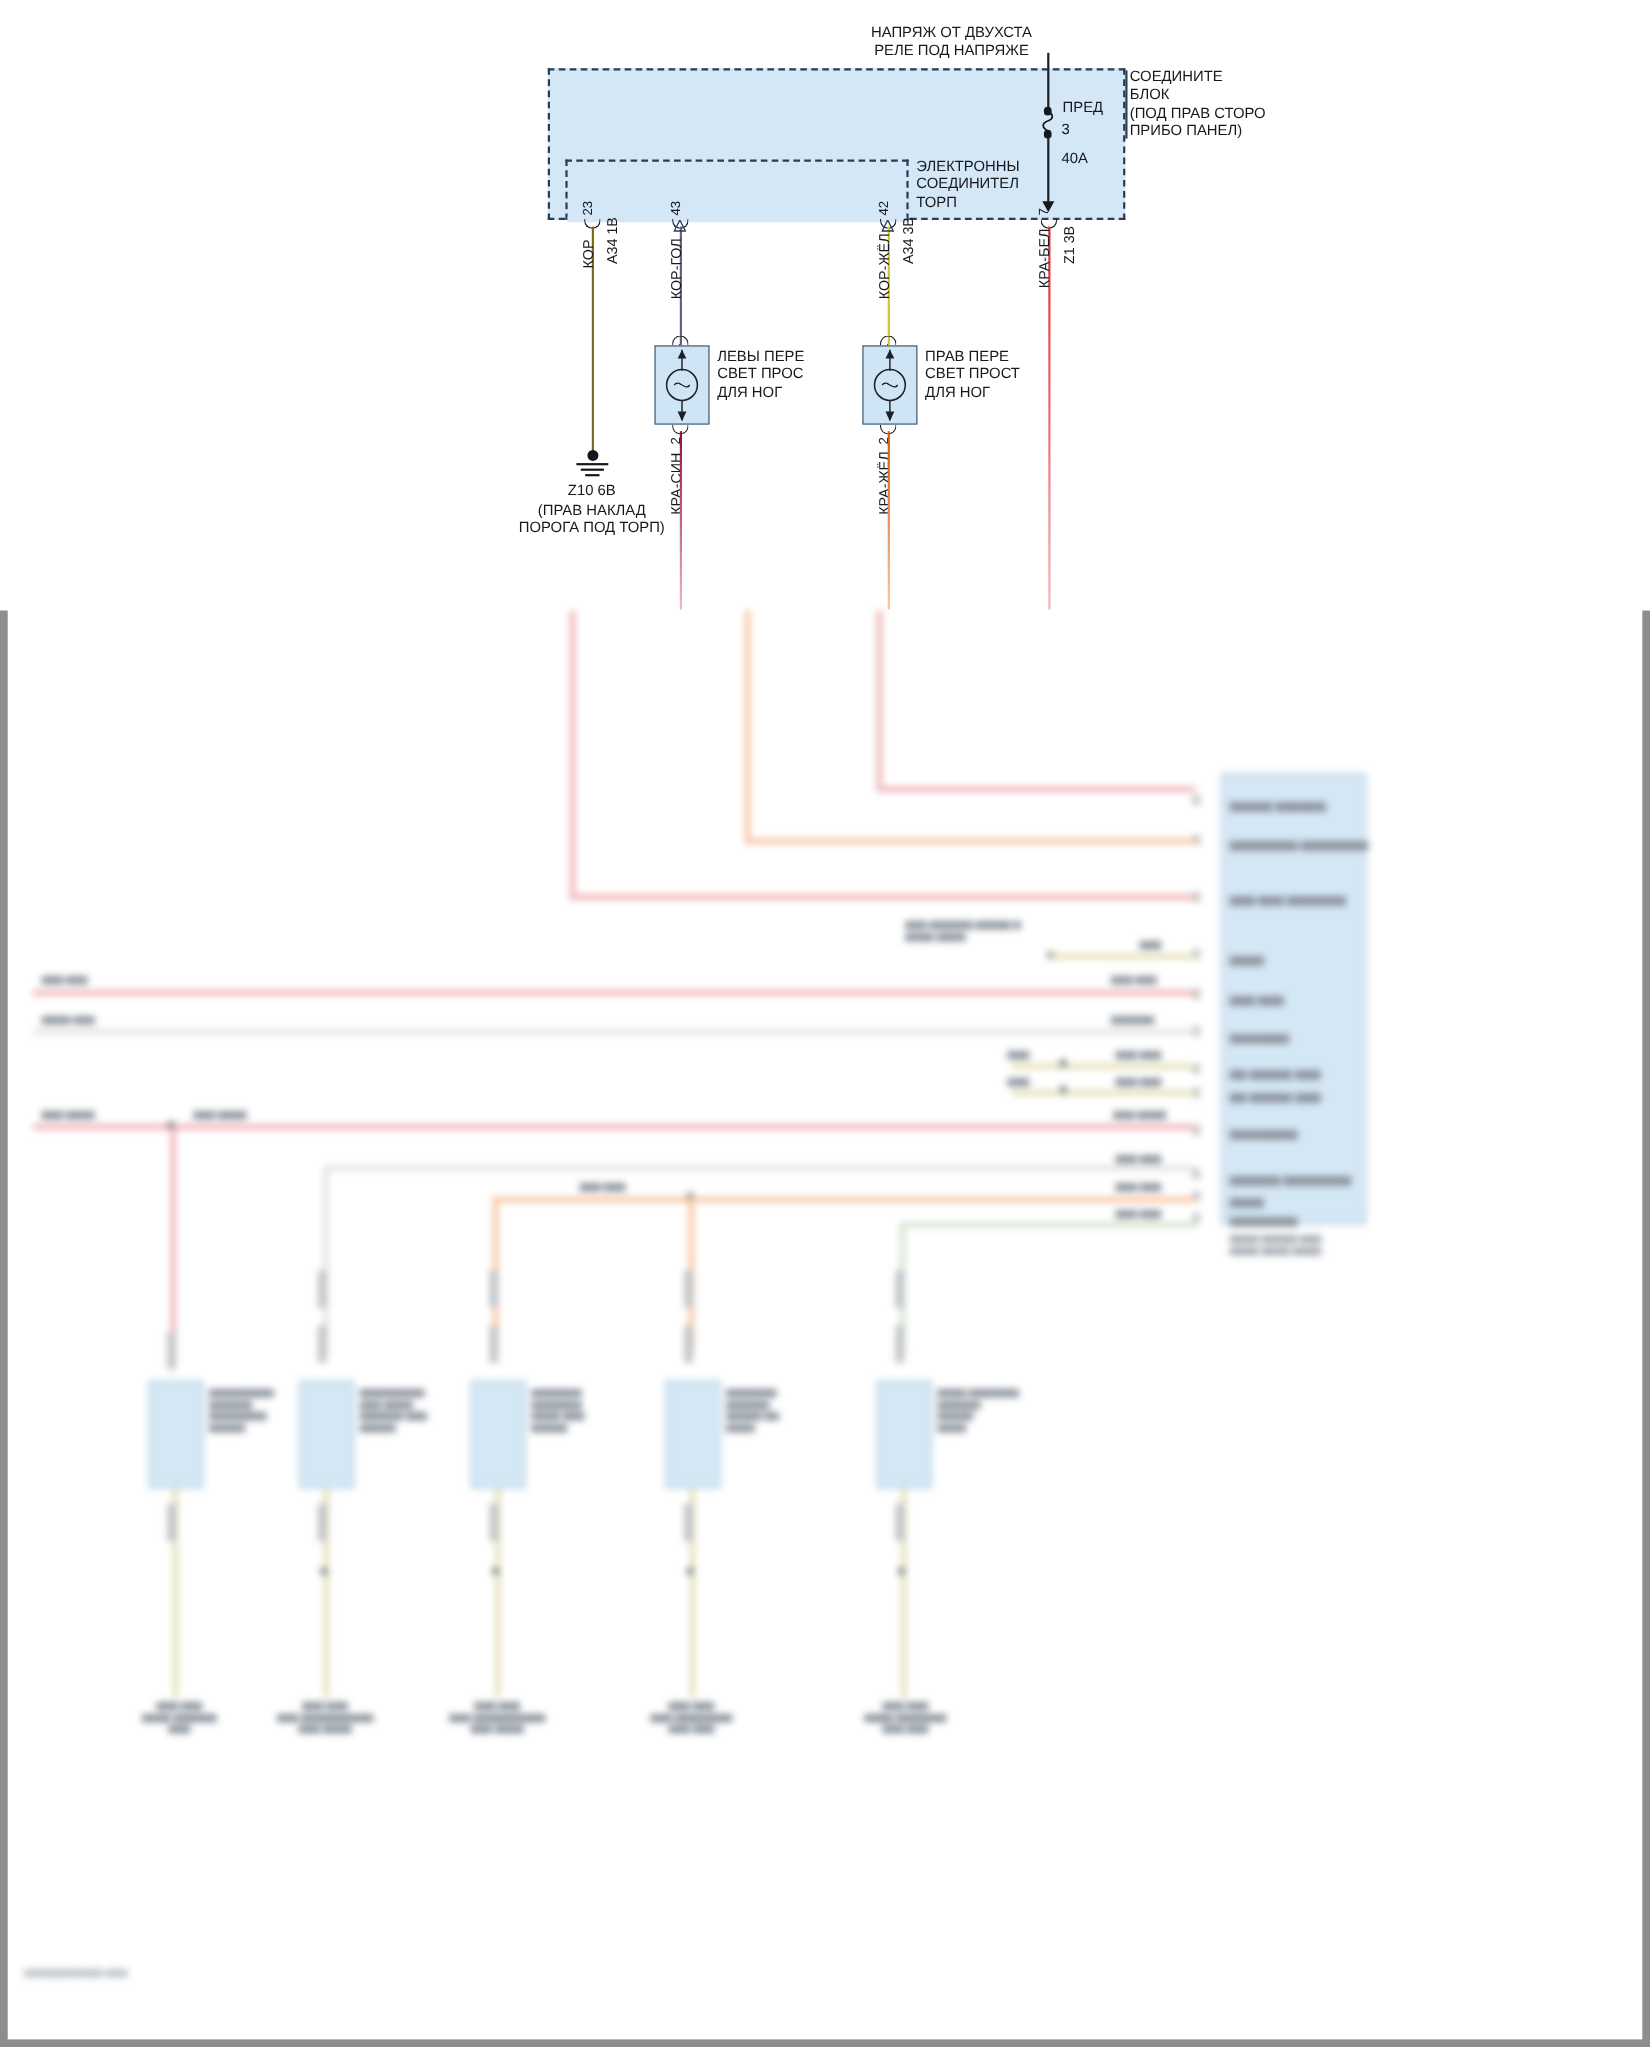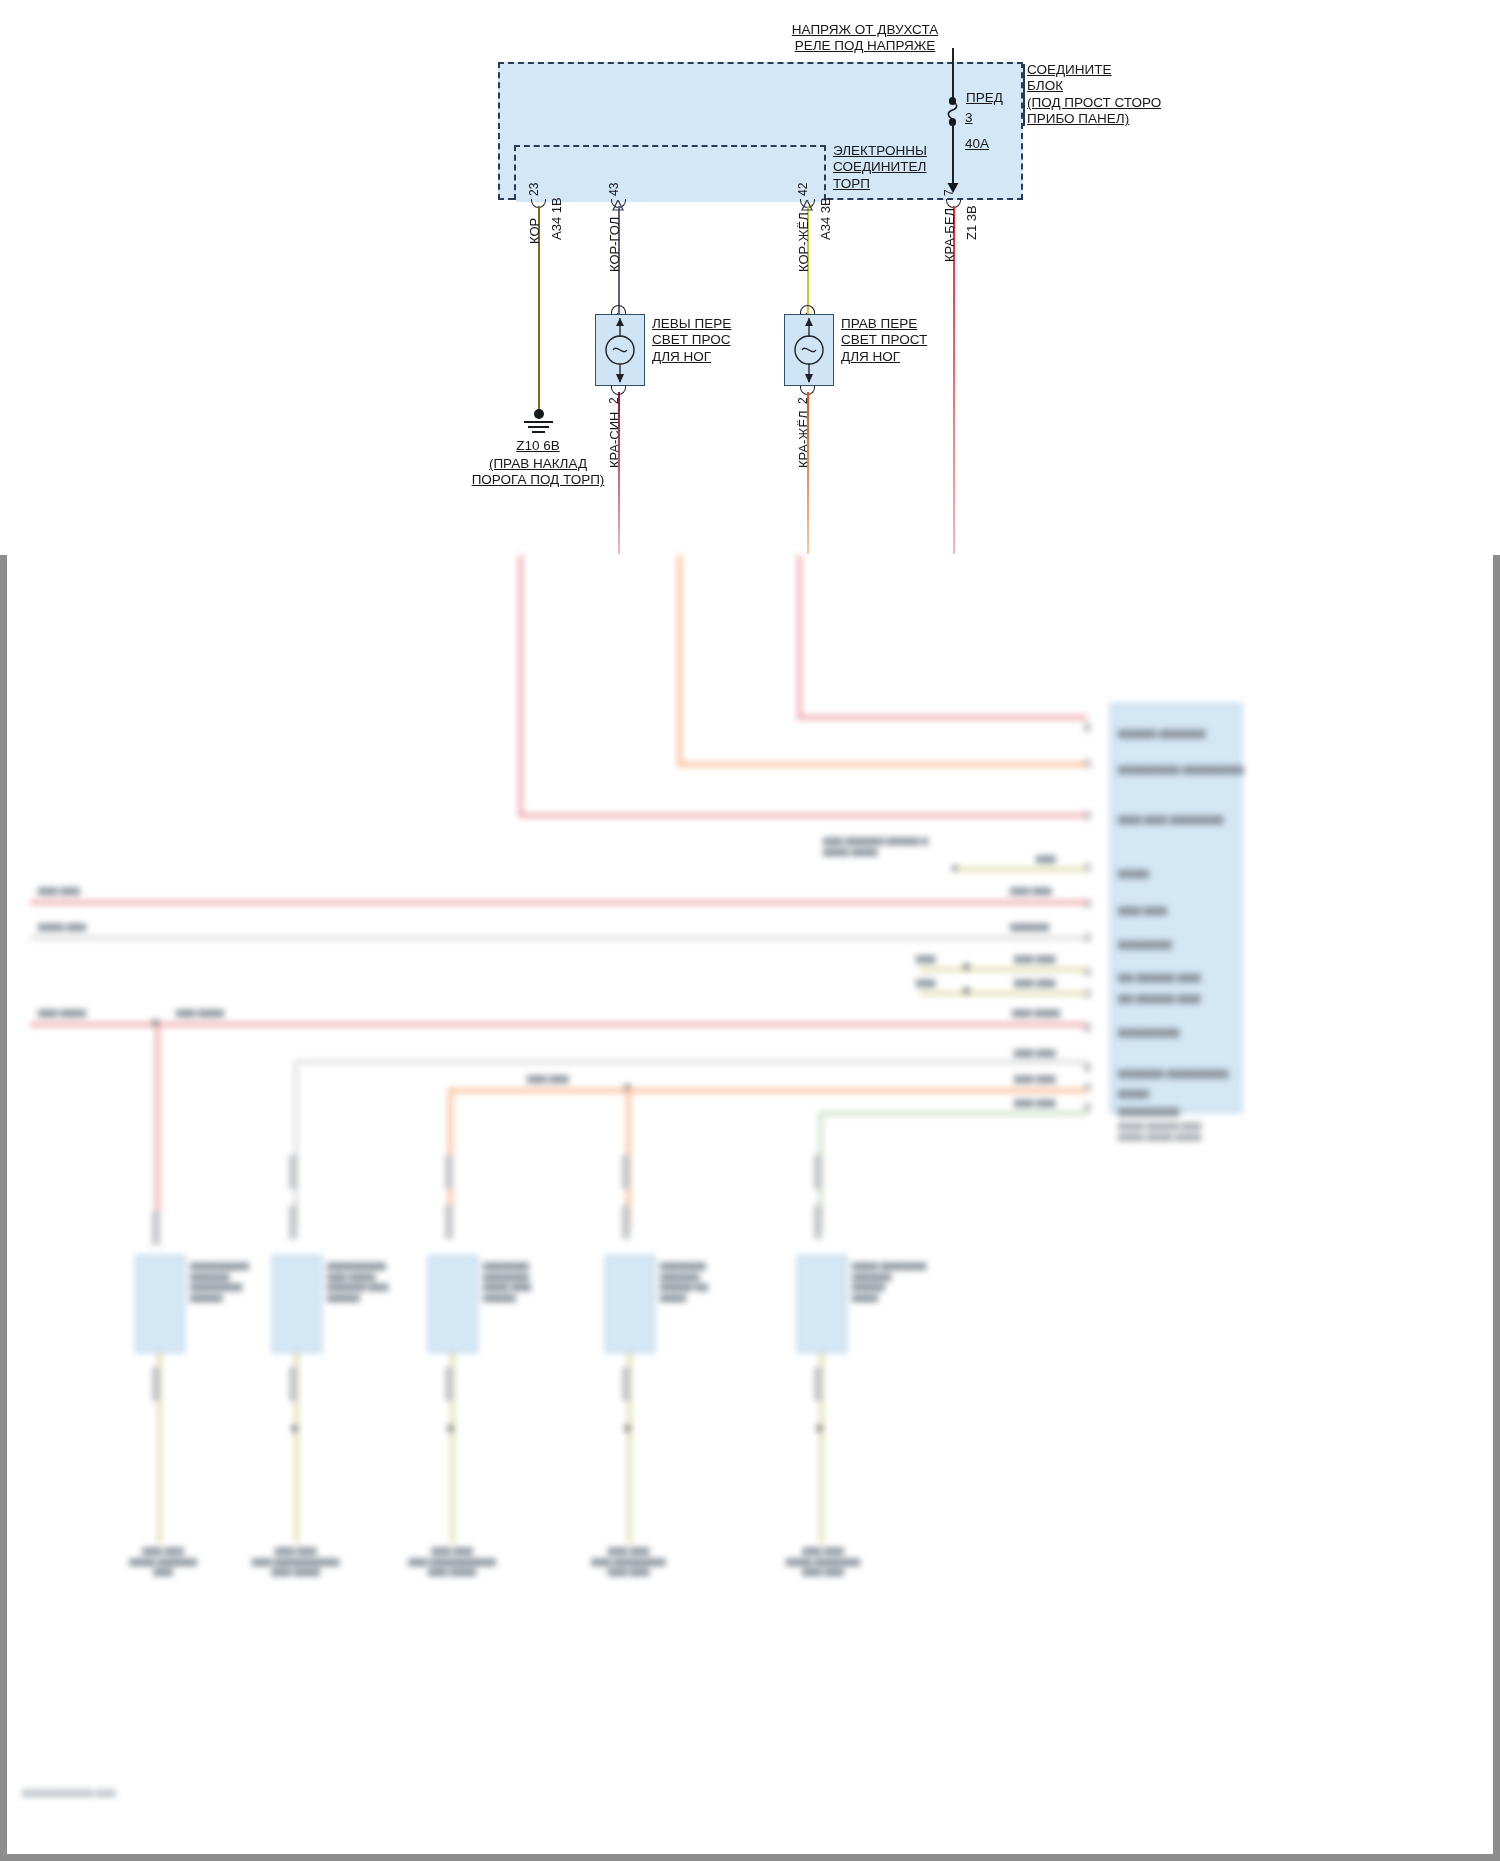--- a/index.html
+++ b/index.html
@@ -87,21 +87,20 @@
     width: 308px; height: 5px; background: #d3e7f7;
   }
 
   .lbl {
     position: absolute;
     font-size: 13.5px;
     color: #16181c;
     line-height: 1.22;
     white-space: pre;
     font-family: "Liberation Sans", sans-serif;
-    text-decoration: underline;
   }
   .lbl-c { text-align: center; }
 
   
   .vlbl {
     position: absolute;
     font-size: 13px;
     color: #16181c;
     white-space: nowrap;
     transform-origin: 0 0;
@@ -342,21 +341,21 @@
 
     <div class="ecb-inner"></div>
     <div class="ecb-inner-bottomhide"></div>
 
     <div class="lbl" style="left:833px; top:143px;">ЭЛЕКТРОННЫ
 СОЕДИНИТЕЛ
 ТОРП</div>
 
     <div class="lbl" style="left:1027px; top:62px;">СОЕДИНИТЕ
 БЛОК
-(ПОД ПРОСТ СТОРО
+(ПОД ПРАВ СТОРО
 ПРИБО ПАНЕЛ)</div>
 
     <div style="position:absolute; left:1023px; top:64px; width:2px; height:62px; background:#2b3b55;"></div>
 
     <div class="w w-black" style="left:952px; top:48px; height:52px;"></div>
     <div class="fuse-dot" style="left:948.5px; top:97px;"></div>
     <svg style="position:absolute; left:944px; top:101px;" width="18" height="18" viewBox="0 0 18 18">
       <path d="M8.5 0 C 14 3, 14 7, 8.5 9 C 3 11, 3 15, 8.5 18" fill="none" stroke="#15181c" stroke-width="1.6"></path>
     </svg>
     <div class="fuse-dot" style="left:948.5px; top:118px;"></div>

